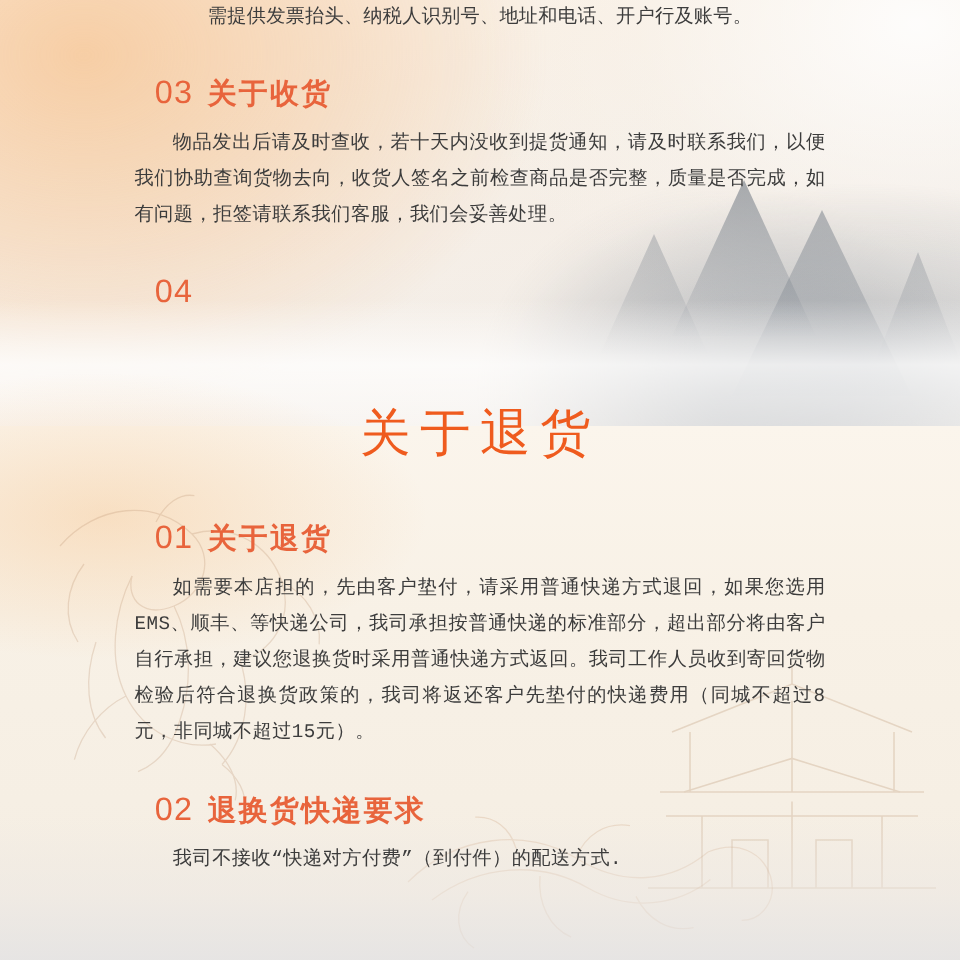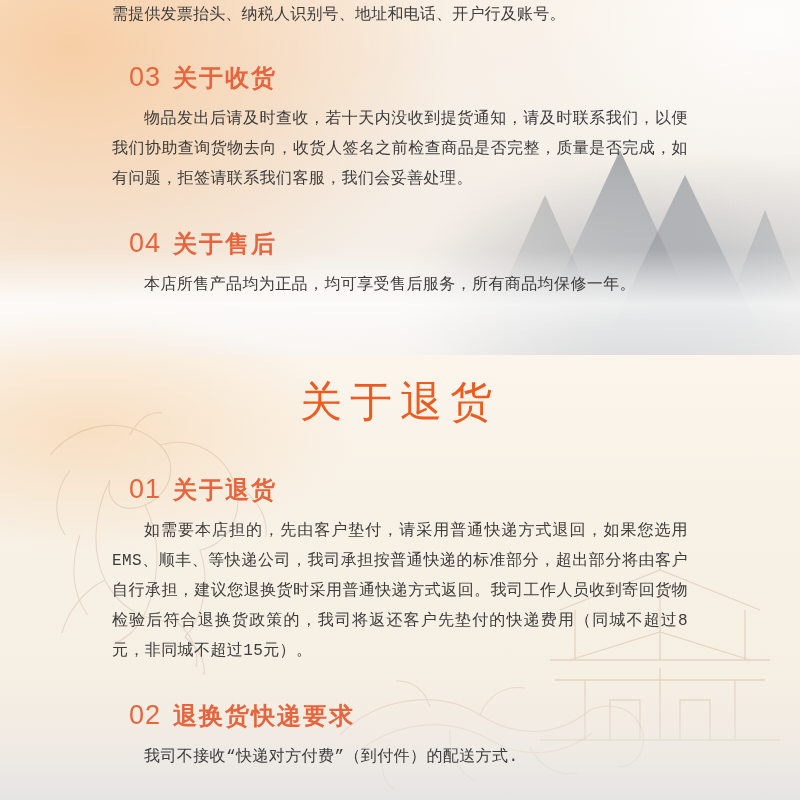--- a/index.html
+++ b/index.html
@@ -101,20 +101,21 @@
     box-sizing: border-box;
     color: #3a3a3a;
   }
 
   .lead-line {
     font-size: 16px;
     line-height: 28px;
     color: #3d3d3d;
     padding-top: 0px;
     letter-spacing: 0.2px;
+    text-align: center;
   }
 
   .sec-head {
     display: flex;
     align-items: baseline;
     gap: 12px;
     margin: 34px 0 10px 17px;
   }
   .sec-num {
     font-size: 27px;
@@ -216,23 +217,21 @@
     <div class="lead-line">需提供发票抬头、纳税人识别号、地址和电话、开户行及账号。</div>
 
     <div class="sec-head">
       <span class="sec-num">03</span>
       <span class="sec-title">关于收货</span>
     </div>
     <div class="para">物品发出后请及时查收，若十天内没收到提货通知，请及时联系我们，以便我们协助查询货物去向，收货人签名之前检查商品是否完整，质量是否完成，如有问题，拒签请联系我们客服，我们会妥善处理。</div>
 
     <div class="sec-head">
       <span class="sec-num">04</span>
-      <span class="sec-title">关于售后</span>
-    </div>
-    <div class="para">本店所售产品均为正品，均可享受售后服务，所有商品均保修一年。</div>
+    </div>
 
     <div class="big-title">关于退货</div>
 
     <div class="sec-head">
       <span class="sec-num">01</span>
       <span class="sec-title">关于退货</span>
     </div>
     <div class="para">如需要本店担的，先由客户垫付，请采用普通快递方式退回，如果您选用EMS、顺丰、等快递公司，我司承担按普通快递的标准部分，超出部分将由客户自行承担，建议您退换货时采用普通快递方式返回。我司工作人员收到寄回货物检验后符合退换货政策的，我司将返还客户先垫付的快递费用（同城不超过8元，非同城不超过15元）。</div>
 
     <div class="sec-head">

